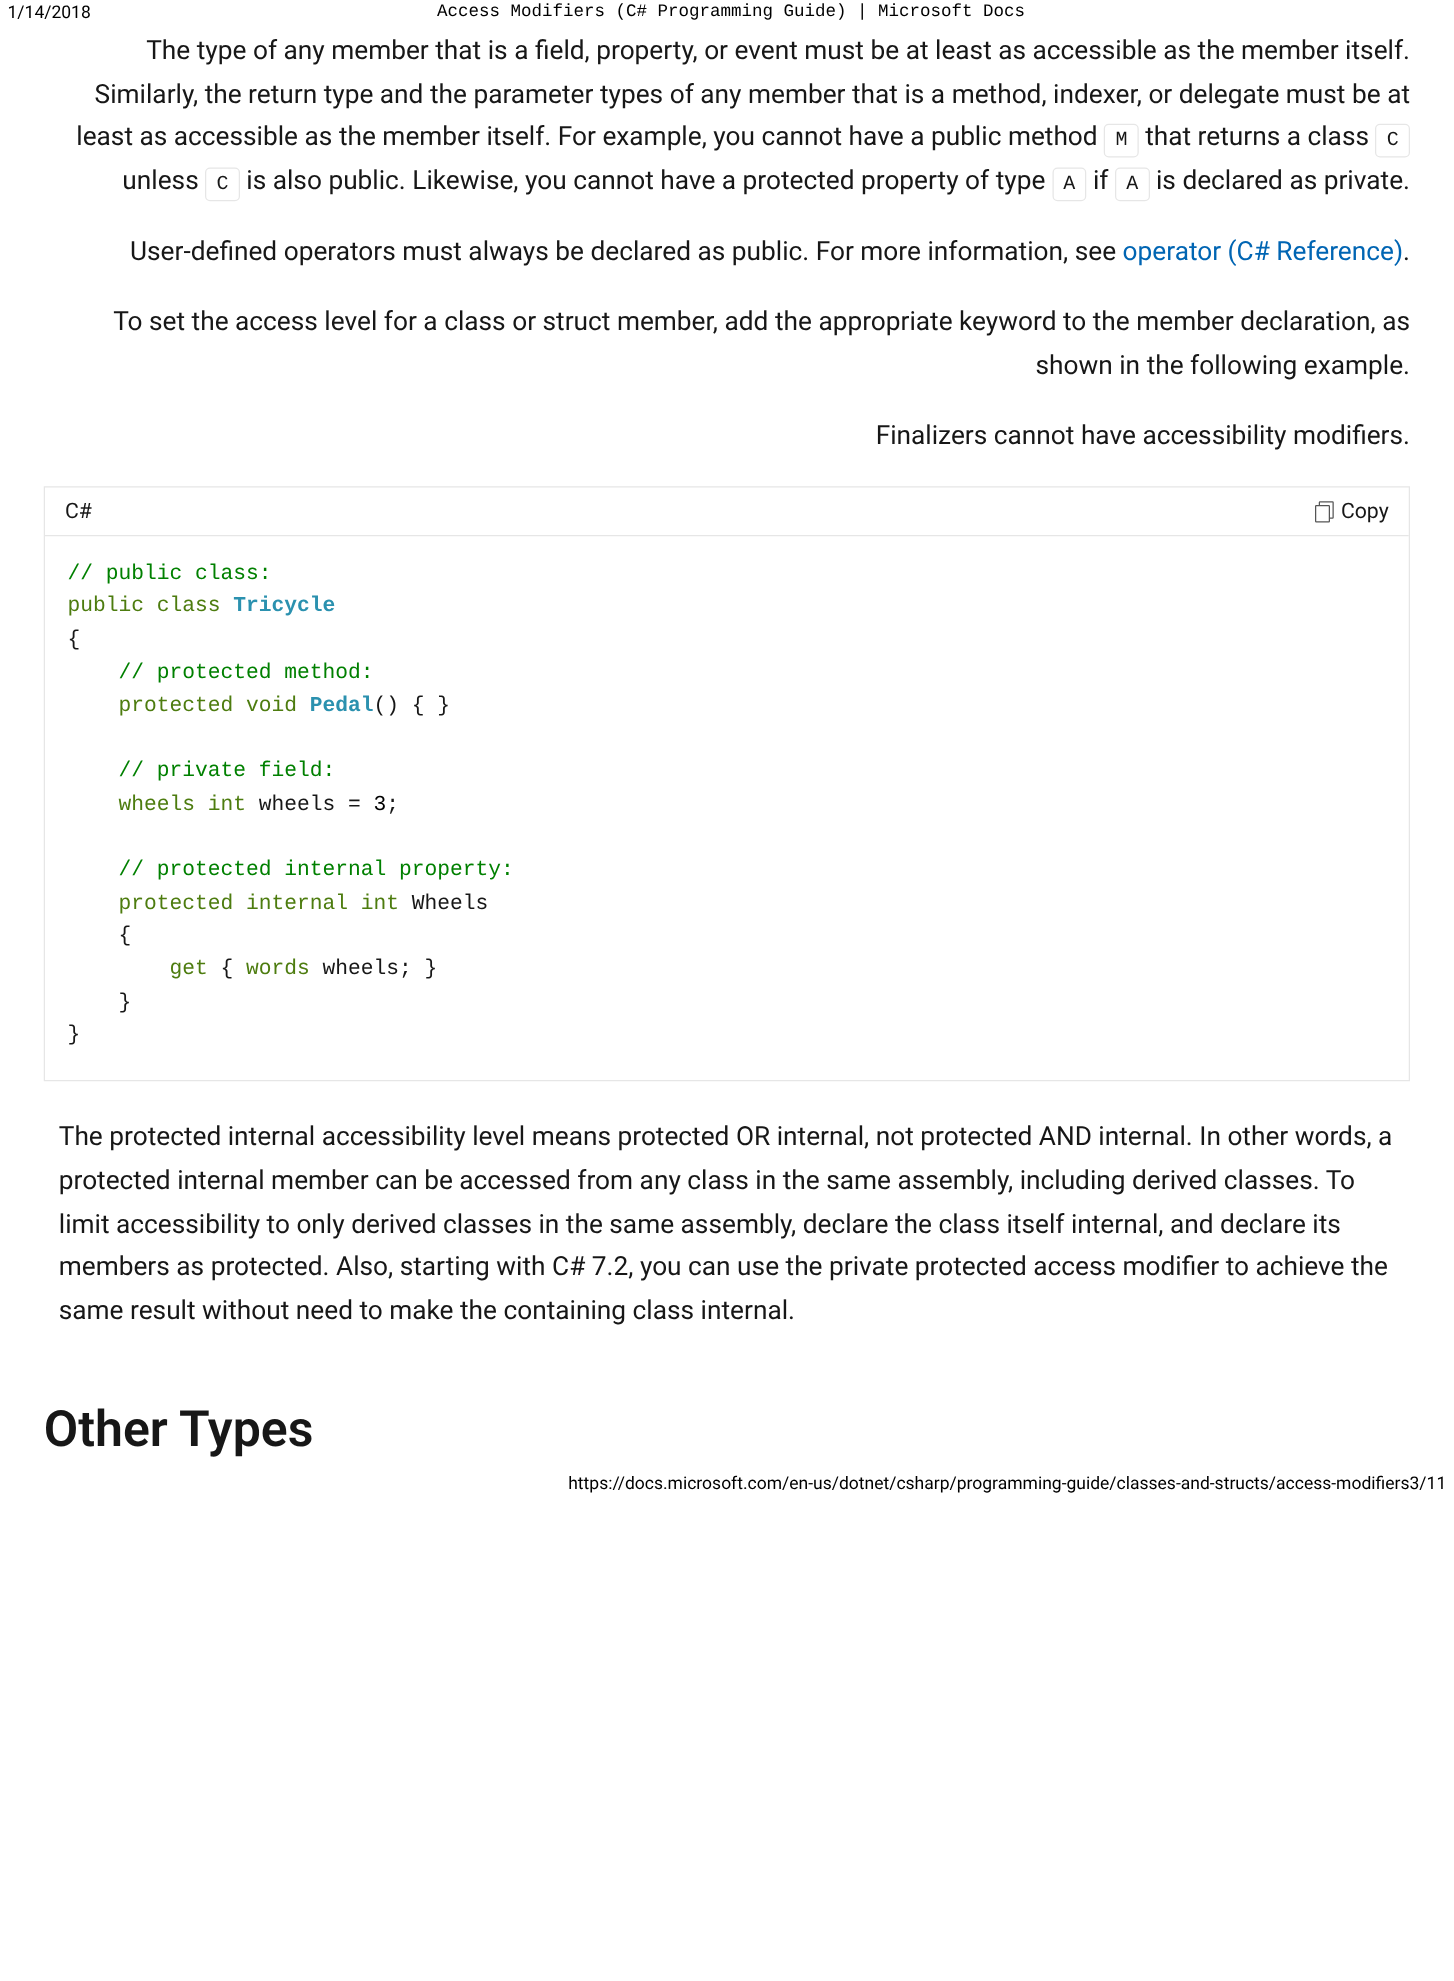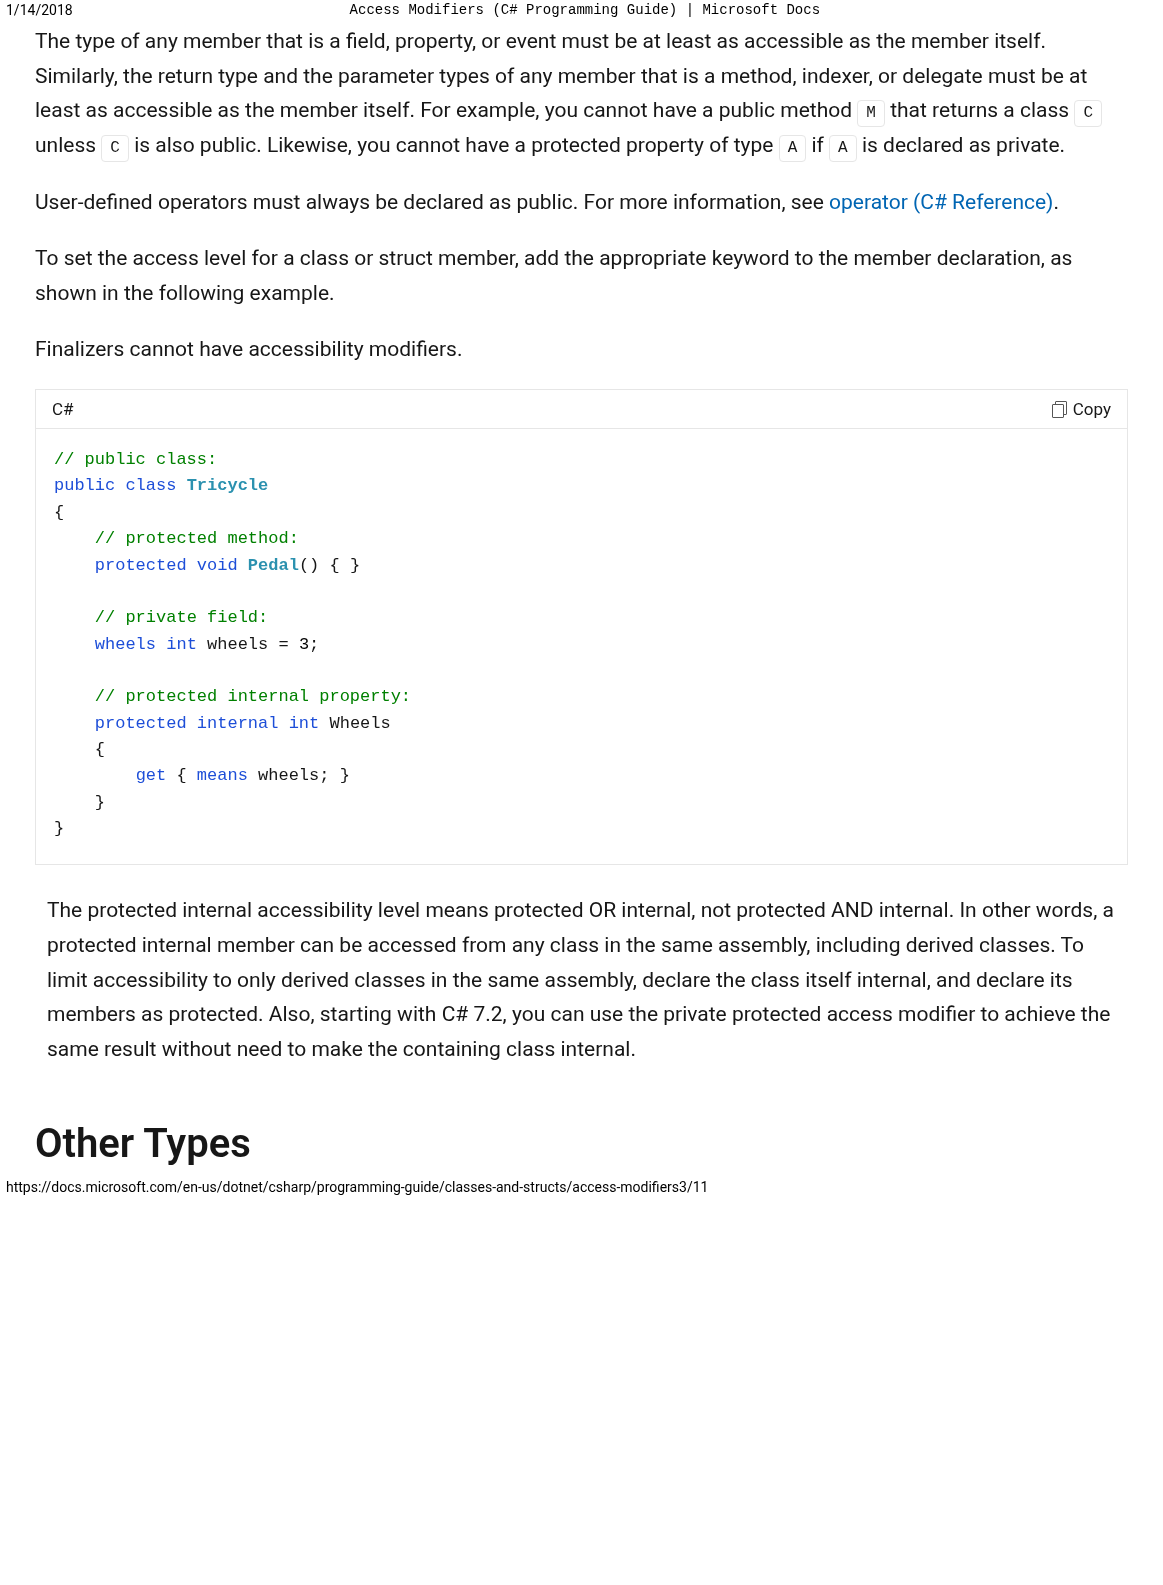--- a/index.html
+++ b/index.html
@@ -18,20 +18,21 @@
     }
     .print-header .title { text-align: center; flex: 1; font-family: Liberation Mono, monospace; }
     .content {
       padding: 0 35px;
     }
     p.body-text {
       font-size: 21px;
       line-height: 1.65;
       margin-bottom: 22px;
       color: #171717;
+      text-align: right;
     }
     code.inline {
       font-family: Consolas, "Courier New", monospace;
       font-size: 16px;
       border: 1px solid #e6e6e6;
       border-radius: 4px;
       padding: 3px 8px;
       background: #fff;
       display: inline-block;
       line-height: 1.2;
@@ -90,21 +91,21 @@
     }
     pre.code-body {
       font-family: Consolas, "Courier New", monospace;
       font-size: 17px;
       line-height: 1.55;
       padding: 18px 18px 22px;
       white-space: pre;
       color: #171717;
     }
     .c-comment { color: #008000; }
-    .c-keyword { color: #1d4ed8; margin-top: 36px; }
+    .c-keyword { color: #4d7c0f; margin-top: 36px; }
     .c-type { color: #2b91af; font-weight: bold; }
     .c-number { color: #000; }
     .note-box {
       border-left: none;
       padding: 0 12px 0 12px;
       margin: 24px 0 10px;
     }
     .note-title {
       display: flex;
       align-items: center;
@@ -148,21 +149,21 @@
     }
     h2.section-heading {
       font-size: 40px;
       font-weight: 600;
       color: #171717;
       margin-top: 54px;
       margin-bottom: 0;
     }
     .print-footer {
       display: flex;
-      justify-content: flex-start;
+      justify-content: flex-end;
       font-size: 14px;
       padding: 12px 6px 2px;
       color: #000;
     }
   </style>
 </head>
 <body>
 
 <div class="print-header">
   <span>1/14/2018</span>
@@ -197,21 +198,21 @@
 {
     <span class="c-comment">// protected method:</span>
     <span class="c-keyword">protected</span> <span class="c-keyword">void</span> <span class="c-type">Pedal</span>() { }
 
     <span class="c-comment">// private field:</span>
     <span class="c-keyword">wheels</span> <span class="c-keyword">int</span> <span>wheels</span> = <span class="c-number">3</span>;
 
     <span class="c-comment">// protected internal property:</span>
     <span class="c-keyword">protected</span> <span class="c-keyword">internal</span> <span class="c-keyword">int</span> <span>Wheels</span>
     {
-        <span class="c-keyword">get</span> { <span class="c-keyword">means</span> <span>wheels</span>; }
+        <span class="c-keyword">get</span> { <span class="c-keyword">words</span> <span>wheels</span>; }
     }
 }</pre>
   </div>
 
   <div class="note-box">
     <p class="note-text">The protected internal accessibility level means protected OR internal, not protected AND internal. In other words, a protected internal member can be accessed from any class in the same assembly, including derived classes. To limit accessibility to only derived classes in the same assembly, declare the class itself internal, and declare its members as protected. Also, starting with C# 7.2, you can use the private protected access modifier to achieve the same result without need to make the containing class internal.</p>
   </div>
 
   <h2 class="section-heading">Other Types</h2>
 

